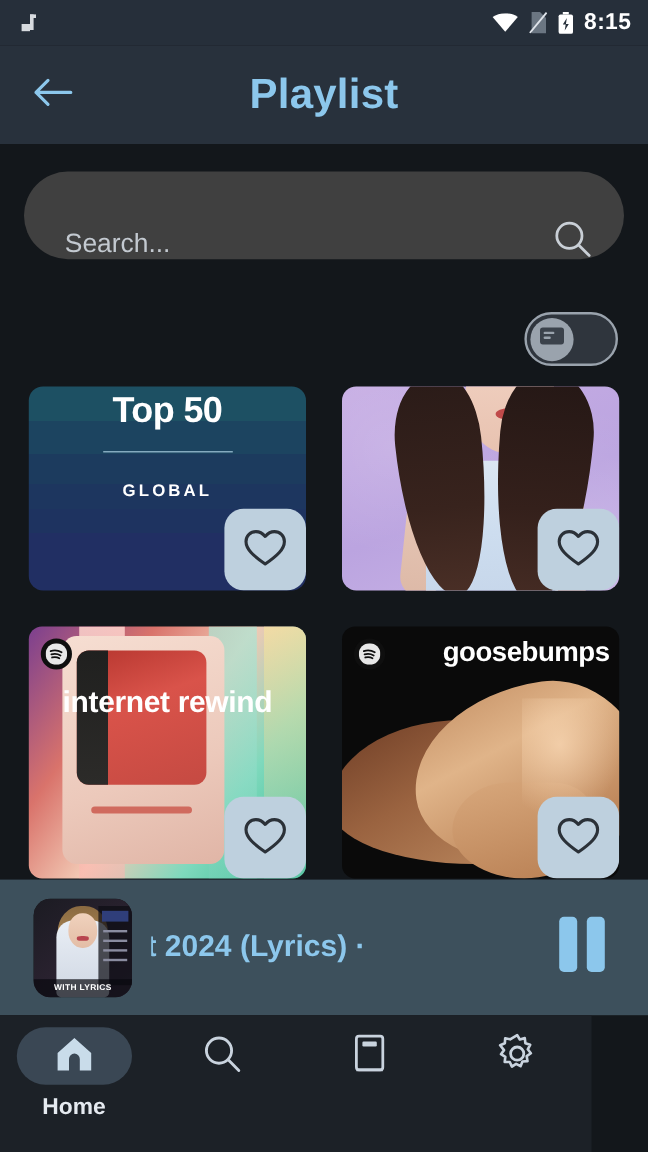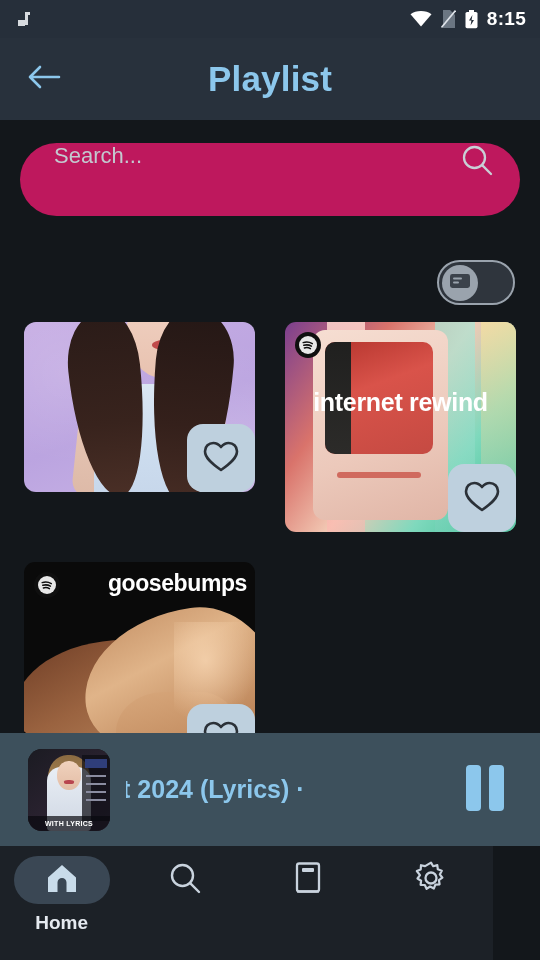--- a/index.html
+++ b/index.html
@@ -40,22 +40,22 @@
   }
   .page-title {
     position: absolute; left: 0; width: 540px; text-align: center;
     color: #8cc7ec; font-size: 35px; font-weight: bold; letter-spacing: .2px;
     pointer-events: none;
   }
 
   
   .search-wrap { position: absolute; top: 143px; left: 20px; width: 500px; height: 73px; }
   .search-box {
-    width: 100%; height: 100%; background: #be185d; border-radius: 37px;
-    display: flex; align-items: flex-start; padding: 0 26px 0 34px; cursor: text;
+    width: 100%; height: 100%; background: #404040; border-radius: 37px;
+    display: flex; align-items: flex-end; padding: 0 26px 0 34px; cursor: text;
   }
   .search-input {
     flex: 1; background: transparent; border: none; outline: none;
     color: #cfd4da; font-size: 22px; font-family: "Liberation Sans", sans-serif;
   }
   .search-input::placeholder { color: #c3c9d0; }
   .search-ico { width: 34px; height: 34px; flex: none; }
 
   
   .toggle-row { position: absolute; top: 260px; left: 0; width: 540px; height: 50px; display: flex; justify-content: flex-end; padding-right: 25px; }
@@ -145,21 +145,21 @@
   .rw-stripe3 { position:absolute; left:196px; top:0; width:46px; height:100%;
       background: linear-gradient(180deg,rgba(246,224,160,.75),rgba(120,205,180,.6)); }
   .rw-monitor { position:absolute; left:28px; top:8px; width:135px; height:190px;
       background: linear-gradient(160deg,#f6ded2 0%,#ecc9bb 60%,#e0b5a6 100%); border-radius: 12px; }
   .rw-screen { position:absolute; left:40px; top:20px; width:108px; height:112px;
       background: linear-gradient(160deg,#b5352e 0%,#d9534a 40%,#c54a42 100%); border-radius: 10px; }
   .rw-screen-dark { position:absolute; left:40px; top:20px; width:26px; height:112px;
       background: linear-gradient(180deg,#20201f,#2c2b29); border-radius: 10px 0 0 10px; }
   .rw-slot { position:absolute; left:52px; top:150px; width:84px; height:6px; background:#d06a5e; border-radius:3px; }
   .rw-text { position:absolute; left:0; top:50px; width:100%; text-align:center;
-      color:#fff; font-size:25px; font-weight:bold; line-height:27px; letter-spacing:-.3px;margin-top:17px; }
+      color:#fff; font-size:25px; font-weight:bold; line-height:27px; letter-spacing:-.3px; }
 
   
   .c-goose { background:#0a0a0a; }
   .gs-arm1 { position:absolute; left:-10px; top:78px; width:200px; height:120px;
       background: linear-gradient(150deg,#6d3c25 0%,#9a6340 45%,#c08e63 100%);
       border-radius: 55% 45% 40% 60% / 60% 50% 50% 40%; }
   .gs-arm2 { position:absolute; left:60px; top:48px; width:195px; height:150px;
       background: linear-gradient(160deg,#c49065 0%,#e0b489 35%,#b87f53 85%);
       border-radius: 60% 40% 45% 55% / 55% 60% 40% 45%; transform: rotate(-8deg); }
   .gs-fing { position:absolute; left:92px; top:130px; width:120px; height:80px;
@@ -282,20 +282,32 @@
             <rect x="4" y="5.4" width="9" height="2" rx="1" fill="#9aa3ad"></rect>
             <rect x="4" y="9.4" width="6" height="2" rx="1" fill="#9aa3ad"></rect>
           </svg>
         </span>
       </div>
     </div>
   </div>
 
   <div class="grid">
 
+    <div class="card c-top50">
+      <div class="t50-title">Top 50</div>
+      <div class="t50-rule"></div>
+      <div class="t50-sub">GLOBAL</div>
+      <div class="fav-btn">
+        <span>
+          <svg width="38" height="34" viewBox="0 0 38 34">
+            <path d="M19 31C9 24 3 18.6 3 12.2 3 7.4 6.8 4 11.3 4c2.9 0 5.6 1.5 7.7 4 2.1-2.5 4.8-4 7.7-4C31.2 4 35 7.4 35 12.2 35 18.6 29 24 19 31z" fill="none" stroke="#2b3138" stroke-width="2.6" stroke-linejoin="round"></path>
+          </svg>
+        </span>
+      </div>
+    </div>
 
     <div class="card c-portrait">
       <div class="port-bg-grain"></div>
       <div class="port-arm-l"></div>
       <div class="port-arm-r"></div>
       <div class="port-shirt"></div>
       <div class="port-face"></div>
       <div class="port-lips"></div>
       <div class="port-hair-l"></div>
       <div class="port-hair-r"></div>

